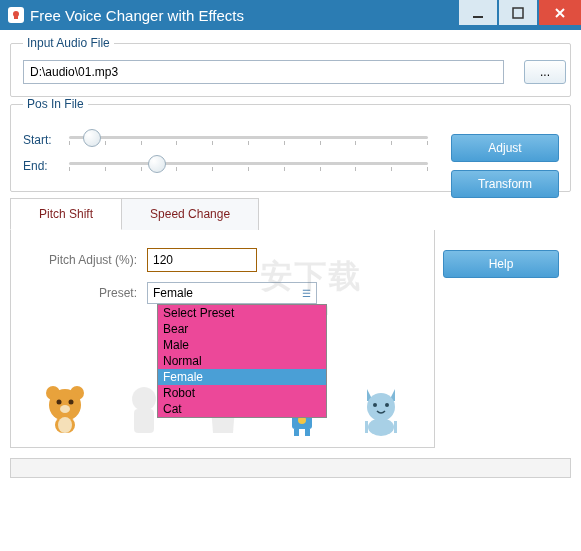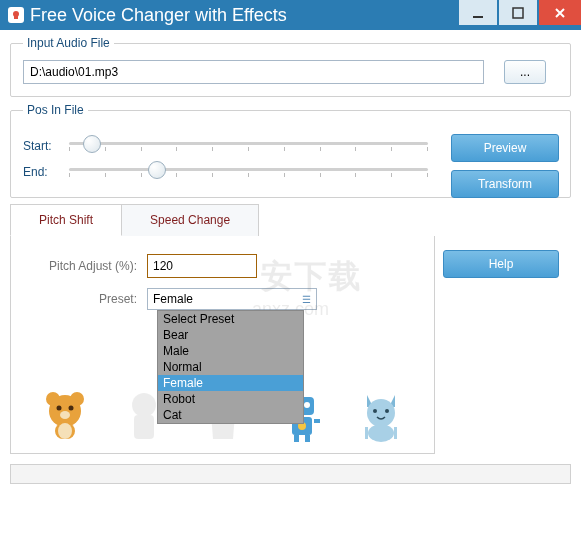--- a/index.html
+++ b/index.html
@@ -1,26 +1,26 @@
 <!DOCTYPE html>
 <html><head>
 <meta charset="utf-8">
 <style>
 * { box-sizing: border-box; margin: 0; padding: 0; font-family: 'Segoe UI', Tahoma, sans-serif; font-size: 12px; }
 body { background: #fff; width: 581px; height: 551px; overflow: hidden; }
 
 .titlebar { background: #2b7cb3; height: 30px; display: flex; align-items: center; padding: 0 0 0 8px; color: #fff; }
 .titlebar .app-icon { width: 16px; height: 16px; background: #fff; border-radius: 3px; margin-right: 6px; display:flex; align-items:center; justify-content:center; }
-.titlebar .title { flex: 1; font-size: 18px; }
+.titlebar .title { flex: 1; font-size: 15px; }
 .titlebar .win-btn { width: 38px; height: 25px; display: flex; align-items: center; justify-content: center; background: #d9e8f2; color: #333; margin-left: 2px; cursor: pointer; margin-top:-5px; }
 .titlebar .win-close { background: #e04f3f; color: #fff; width: 42px; }
 
 .content { padding: 6px 10px; }
 
-fieldset { border: 1px solid #d0d0d0; border-radius: 2px; margin-bottom: 6px; padding: 10px 24px 12px 12px; }
+fieldset { border: 1px solid #d0d0d0; border-radius: 2px; padding: 10px 4px 12px 12px; }
 legend { padding: 0 4px; color: #1a4e7a; font-size: 12px; }
 
 .file-row { display: flex; gap: 20px; }
 .file-input { flex: 1; border: 1px solid #a8b8c8; padding: 4px 6px; background: #fff; height: 24px; }
 .browse-btn { width: 42px; height: 24px; border: 1px solid #9fb8cc; background: linear-gradient(#fdfefe,#e6eff5); border-radius: 3px; cursor: pointer; }
 
 .pos-row { display: flex; align-items: flex-end; margin: 6px 0; }
 .pos-label { width: 46px; color: #1a4e7a; }
 .slider-wrap { flex: 1; position: relative; height: 20px; margin-right: 12px; }
 .slider-track { position: absolute; top: 9px; left: 0; right: 0; height: 3px; background: #d0d0d0; border-radius: 2px; }
@@ -38,21 +38,21 @@
 .tab.active { background: #fff; border-bottom: 1px solid #fff; position:relative; z-index:2; }
 .tab-body { border: 1px solid #d0d0d0; border-top:none; padding: 18px 16px 12px 16px; height: 218px; position:relative; background:#fff; }
 
 .form-row { display: flex; align-items: center; margin-bottom: 10px; }
 .form-label { width: 120px; text-align: right; padding-right: 10px; color: #737373; }
 .form-input { width: 110px; border: 1px solid #a16207; padding: 3px 5px; height: 24px; }
 
 .combo { width: 170px; height: 22px; border: 1px solid #a8b8c8; display:flex; align-items:center; padding:0 5px; justify-content:space-between; cursor:pointer; background:#fff; }
 .combo-arrow { color:#5a8cb8; font-size:10px; }
 
-.dropdown { position: absolute; left: 146px; top: 74px; width: 147px; border: 1px solid #888; background: #a3a3a3; z-index: 10; }
+.dropdown { position: absolute; left: 146px; top: 74px; width: 170px; border: 1px solid #888; background: #ec4899; z-index: 10; }
 .dropdown div { padding: 1px 5px; cursor: pointer; font-size:12px; }
 .dropdown .sel { background: #4a9fd6; color: #fff; }
 
 .icon-row { position:absolute; bottom:10px; left:0; right:0; display:flex; justify-content:space-around; padding:0 14px; }
 .char { width:48px; height:54px; }
 
 .bottombar { margin: 4px 10px; height: 20px; border: 1px solid #d0d0d0; background: #f4f4f4; }
 
 .watermark { position:absolute; left:50%; top:52%; transform:translate(-50%,-50%); opacity:0.12; pointer-events:none; text-align:center; color:#666; }
 .watermark .wm1 { font-size:32px; font-weight:bold; letter-spacing:2px;margin-left:42px; }
@@ -134,21 +134,21 @@
             <span></span>
             <span></span>
             <span></span>
           </div>
         <div class="slider-thumb" style="left:22%"></div>
       </div>
     </div>
   </fieldset>
 
   <div class="action-col">
-    <button class="blue-btn">Preview</button>
+    <button class="blue-btn">Adjust</button>
     <button class="blue-btn">Transform</button>
   </div>
   <button class="blue-btn help-btn">Help</button>
 
   <div class="tab-area">
     <div style="width:425px;">
       <div class="tabs">
         <div class="tab active">Pitch Shift</div>
         <div class="tab">Speed Change</div>
       </div>

